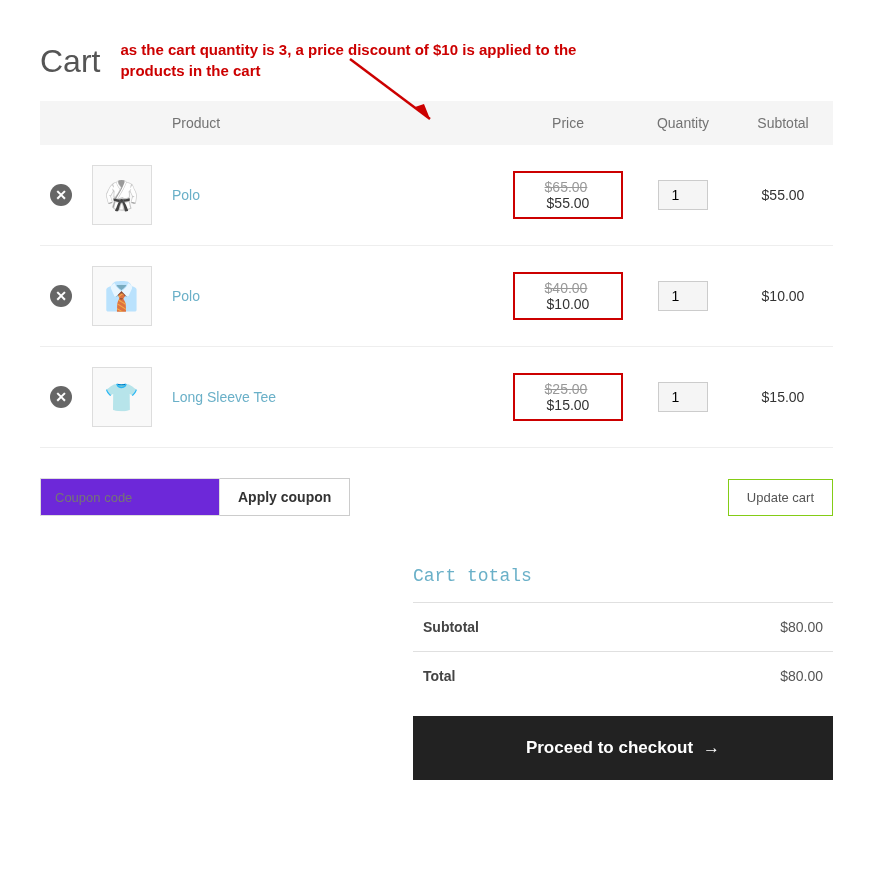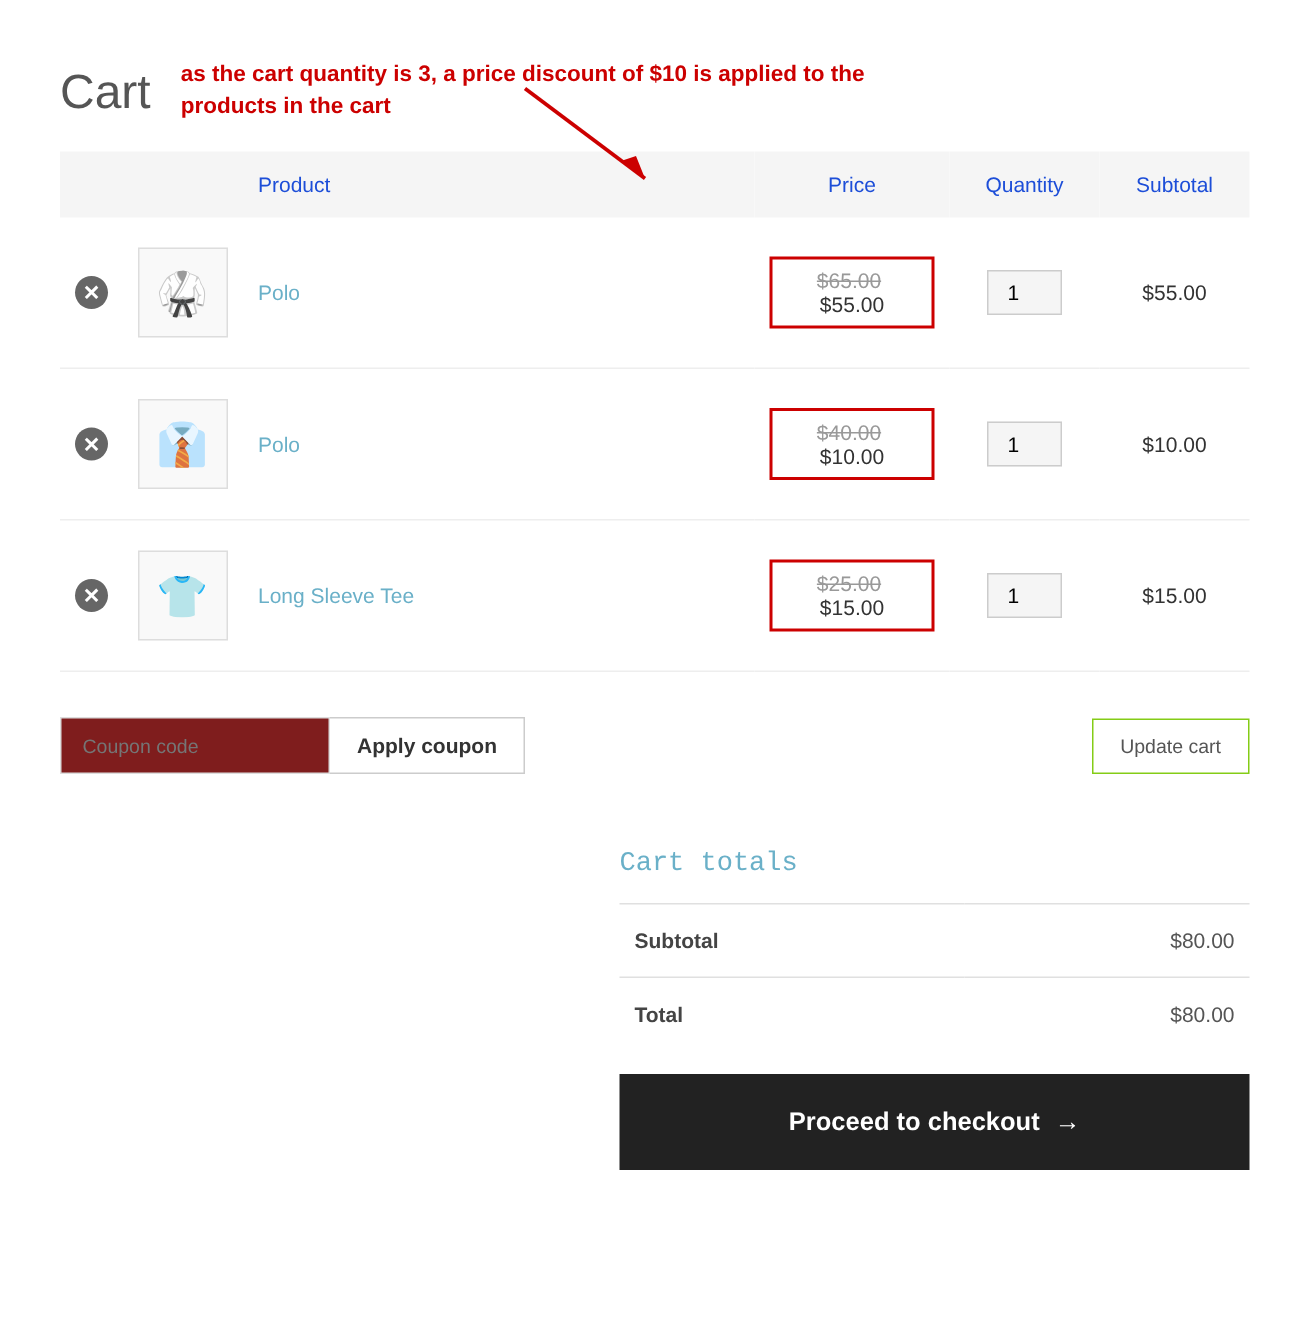--- a/index.html
+++ b/index.html
@@ -44,21 +44,21 @@
       width: 100%;
       border-collapse: collapse;
       margin-bottom: 20px;
     }
     .cart-table thead tr {
       background: #f5f5f5;
     }
     .cart-table thead th {
       padding: 14px 10px;
       font-weight: normal;
-      color: #1d4ed8;
+      color: #737373;
       text-align: center;
     }
     .cart-table thead th.col-product {
       text-align: center;
     }
     .cart-table tbody tr {
       border-bottom: 1px solid #eee;
     }
     .cart-table tbody td {
       padding: 20px 10px;
@@ -142,21 +142,21 @@
       display: flex;
       gap: 0;
     }
     .coupon-input {
       border: 1px solid #ddd;
       padding: 10px 14px;
       font-size: 13px;
       color: #aaa;
       width: 180px;
       outline: none;
-      background: #7f1d1d;
+      background: #6d28d9;
     }
     .apply-coupon-btn {
       background: #fff;
       border: 1px solid #ccc;
       border-left: none;
       padding: 10px 18px;
       cursor: pointer;
       font-size: 14px;
       font-weight: bold;
       color: #333;

